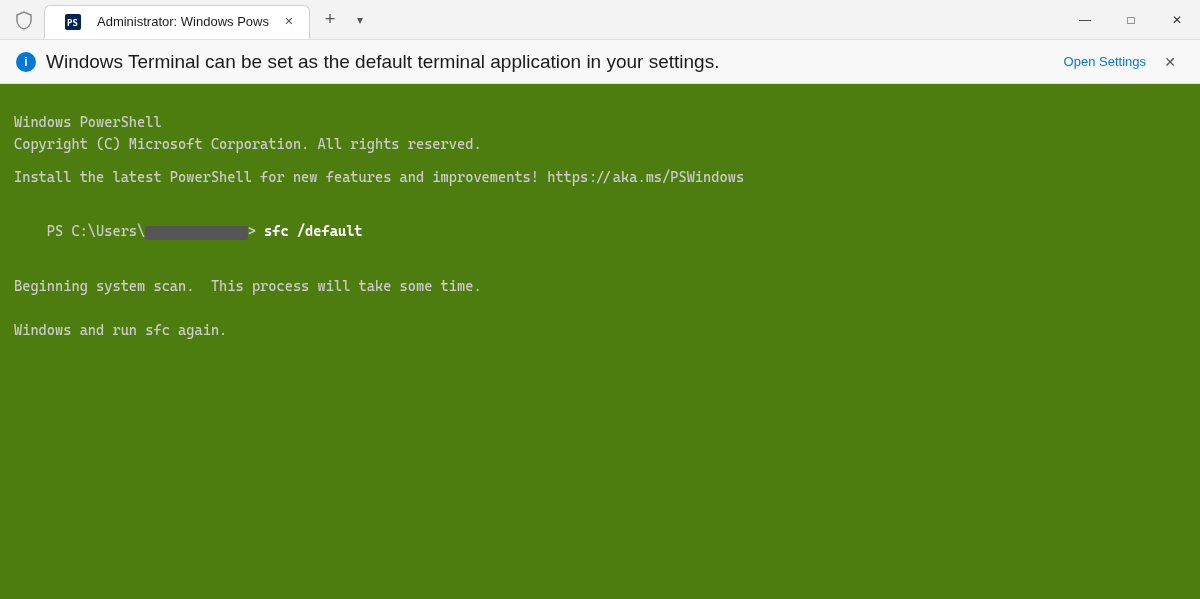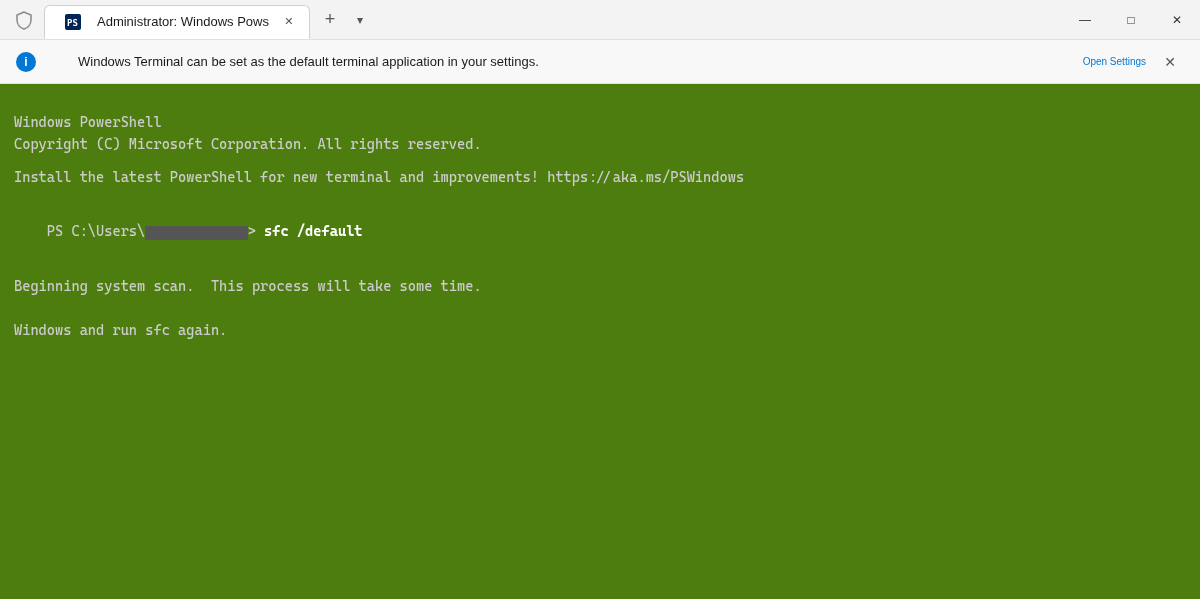--- a/index.html
+++ b/index.html
@@ -140,27 +140,26 @@
       display: flex;
       align-items: center;
       justify-content: center;
       color: white;
       font-size: 12px;
       font-weight: bold;
       flex-shrink: 0;
     }
     .notif-text {
       flex: 1;
-      font-size: 13px;
+      font-size: 19px;
       color: #1a1a1a;
-      margin-left: 32px;
     }
     .notif-link {
       color: #0078d4;
-      font-size: 10px;
+      font-size: 13px;
       text-decoration: none;
       cursor: pointer;
       white-space: nowrap;
     }
     .notif-close {
       width: 28px;
       height: 28px;
       display: flex;
       align-items: center;
       justify-content: center;
@@ -257,21 +256,21 @@
   <div class="notif-icon">i</div>
   <span class="notif-text">Windows Terminal can be set as the default terminal application in your settings.</span>
   <a class="notif-link">Open Settings</a>
   <div class="notif-close">✕</div>
 </div>
 
 <div class="terminal">
   <div class="terminal-line">Windows PowerShell</div>
   <div class="terminal-line">Copyright (C) Microsoft Corporation. All rights reserved.</div>
   <div class="terminal-spacer"></div>
-  <div class="terminal-line">Install the latest PowerShell for new terminal and improvements! https://aka.ms/PSWindows</div>
+  <div class="terminal-line">Install the latest PowerShell for new features and improvements! https://aka.ms/PSWindows</div>
   <div class="terminal-spacer"></div>
   <div class="terminal-line command">
     <span class="prompt">PS C:\Users\</span><span class="redacted">&nbsp;&nbsp;&nbsp;&nbsp;&nbsp;&nbsp;&nbsp;&nbsp;&nbsp;&nbsp;&nbsp;&nbsp;</span><span class="prompt">&gt; </span><span class="cmd-text">sfc /default</span>
   </div>
   <div class="terminal-spacer"></div>
   <div class="terminal-line">Beginning system scan.  This process will take some time.</div>
   <div class="terminal-spacer"></div>
   <div class="terminal-spacer"></div>
   <div class="terminal-line">Windows and run sfc again.</div>
 </div>

